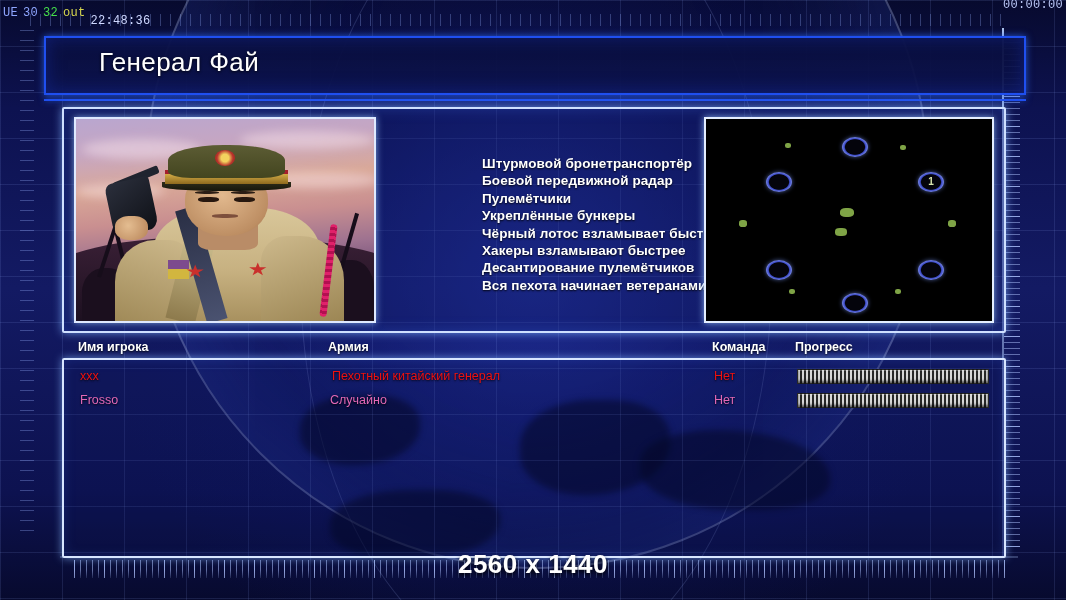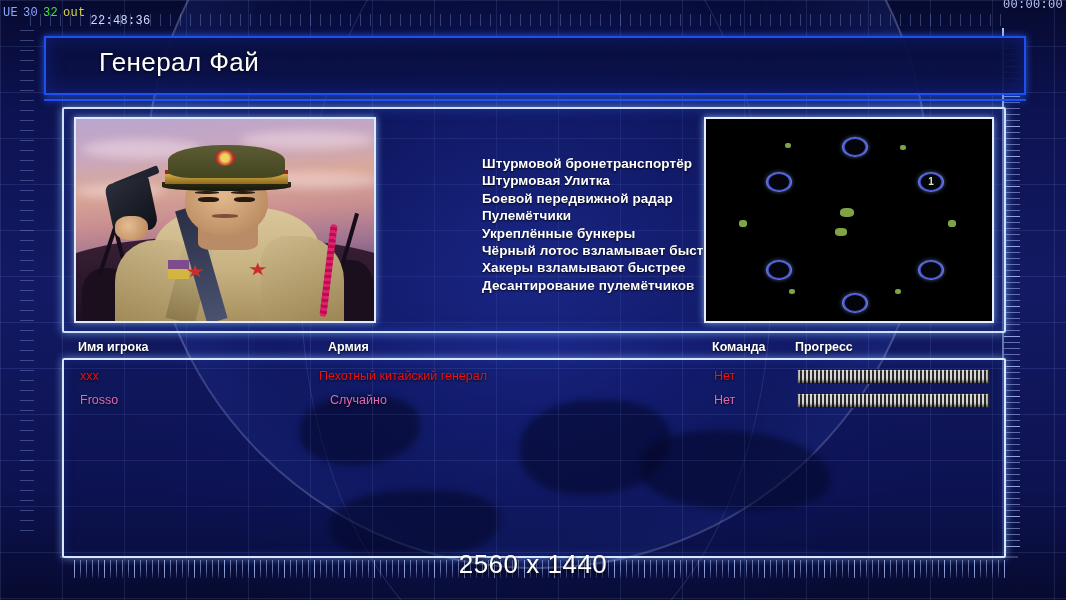--- a/index.html
+++ b/index.html
@@ -167,21 +167,21 @@
   .cell{position:absolute;font-size:12.5px;line-height:24px;
     text-shadow:0 1px 2px rgba(0,0,0,.85);white-space:nowrap;}
   .bar{position:absolute;height:13px;top:5px;
     background:
       repeating-linear-gradient(to right, rgba(225,225,225,.95) 0 2px, rgba(40,40,40,.95) 2px 4px),
       #141414;
     border:1px solid rgba(20,20,20,.9);
     box-shadow:inset 0 1px 0 rgba(255,255,255,.25), inset 0 -2px 3px rgba(0,0,0,.6);}
 
   #res-overlay{position:absolute;left:0;right:0;top:549px;text-align:center;
-    color:#fff;font-size:26px;letter-spacing:.5px;text-shadow:0 2px 4px rgba(0,0,0,.95);}
+    color:#fff;font-size:26px;letter-spacing:.5px;text-shadow:0 2px 4px rgba(0,0,0,.95);font-weight:bold;}
 </style>
 </head>
 <body>
 
 <div id="screen">
 
   <div class="globe"></div>
   <div class="globe2"></div>
   <div class="cont" style="left:300px;top:395px;width:120px;height:70px;"></div>
   <div class="cont" style="left:520px;top:400px;width:150px;height:95px;"></div>
@@ -249,27 +249,27 @@
       <div class="cap"></div>
       <div class="capbadge"></div>
       <div class="barrel"></div>
       <div class="gun"></div>
       <div class="hand"></div>
     </div>
 
     <div id="desc-panel">
       <div id="desc-list">
         <div class="desc-line">Штурмовой бронетранспортёр</div>
-        <div class="desc-line">Штурмовая Улитка</div>
         <div class="desc-line">Боевой передвижной радар</div>
         <div class="desc-line">Пулемётчики</div>
         <div class="desc-line">Укреплённые бункеры</div>
         <div class="desc-line">Чёрный лотос взламывает быстрее</div>
         <div class="desc-line">Хакеры взламывают быстрее</div>
         <div class="desc-line">Десантирование пулемётчиков</div>
+        <div class="desc-line">Вся пехота начинает ветеранами</div>
       </div>
     </div>
 
     <div id="map-preview">
       <div id="map-img">
         <div class="blob" style="left:46%;top:44%;width:14px;height:9px;"></div>
         <div class="blob" style="left:44%;top:54%;width:12px;height:8px;"></div>
         <div class="blob" style="left:2%;top:50%;width:8px;height:7px;"></div>
         <div class="blob" style="left:93%;top:50%;width:8px;height:7px;"></div>
         <div class="blob" style="left:22%;top:12%;width:6px;height:5px;"></div>
@@ -301,21 +301,21 @@
   <div id="list-head">
     <div class="col-h" style="left:16px;">Имя игрока</div>
     <div class="col-h" style="left:266px;">Армия</div>
     <div class="col-h" style="left:650px;">Команда</div>
     <div class="col-h" style="left:733px;">Прогресс</div>
   </div>
 
   <div id="list-panel">
     <div class="row" style="top:4px;">
       <div class="cell" style="left:16px;color:#ee1111;">xxx</div>
-      <div class="cell" style="left:255px;color:#ee1111;">Пехотный китайский генерал</div>
+      <div class="cell" style="left:268px;color:#ee1111;">Пехотный китайский генерал</div>
       <div class="cell" style="left:650px;color:#ee1111;">Нет</div>
       <div class="bar" style="left:733px;width:190px;"></div>
     </div>
     <div class="row" style="top:28px;">
       <div class="cell" style="left:16px;color:#e268b6;">Frosso</div>
       <div class="cell" style="left:266px;color:#e268b6;">Случайно</div>
       <div class="cell" style="left:650px;color:#e268b6;">Нет</div>
       <div class="bar" style="left:733px;width:190px;"></div>
     </div>
   </div>

